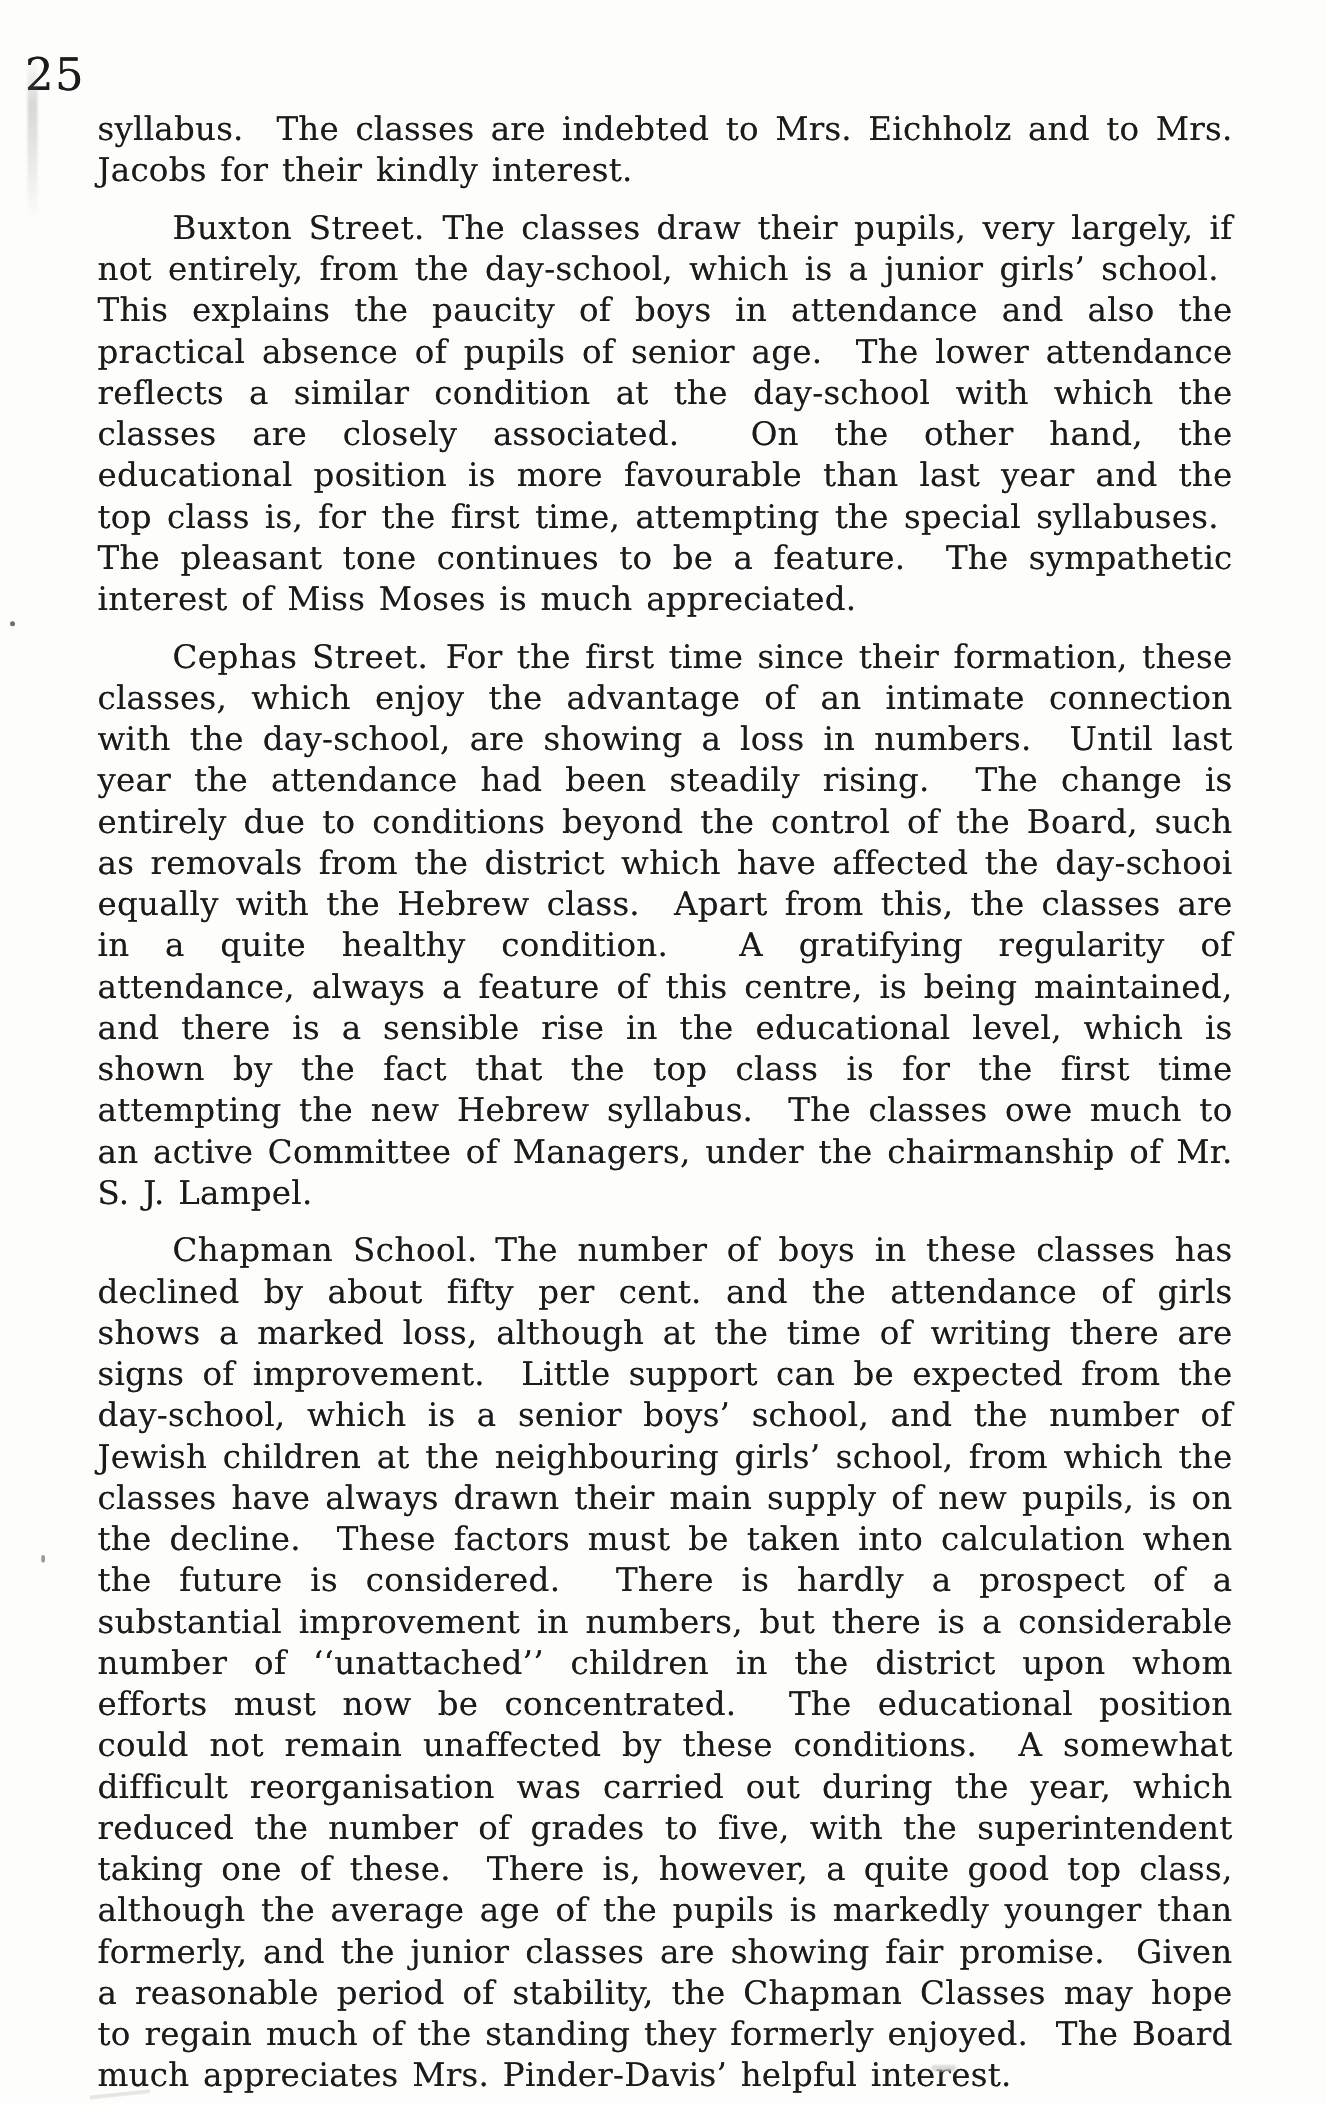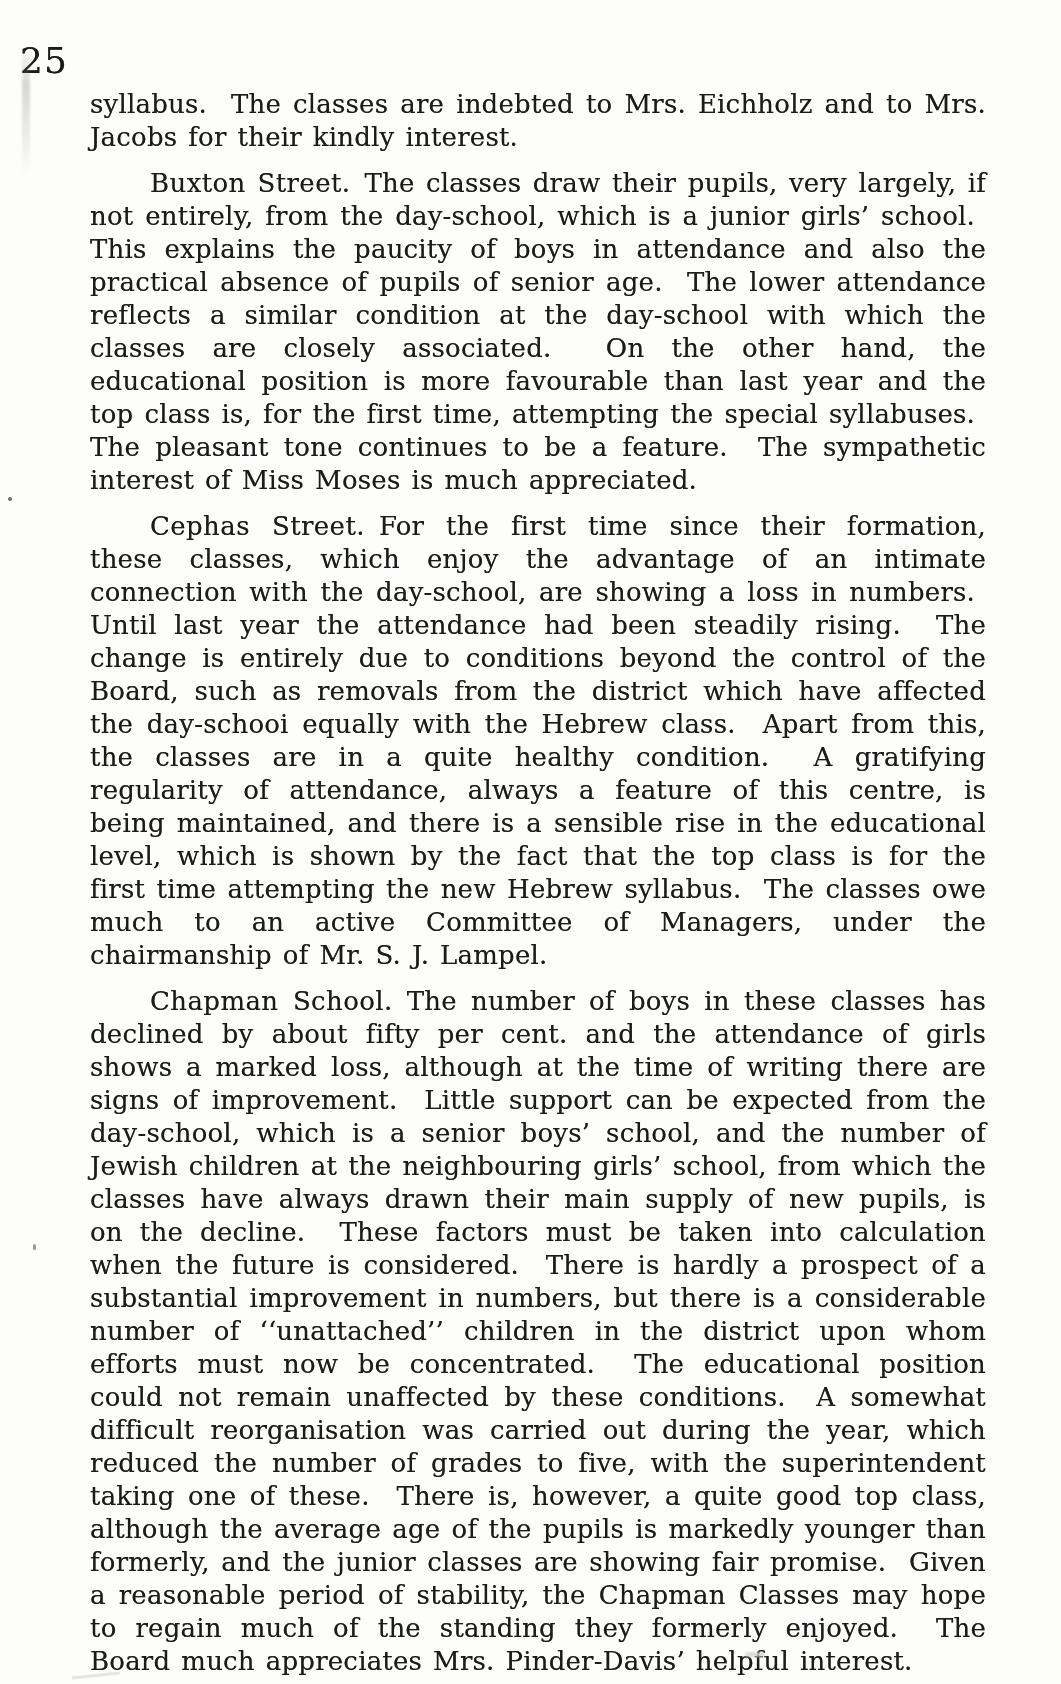--- a/index.html
+++ b/index.html
@@ -26,21 +26,21 @@
   .content {
     position: absolute;
     left: 78px;
     top: 88px;
     width: 908px;
   }
   p.para {
     font-size: 26px;
     line-height: 33px;
     text-align: justify;
-    margin: 0 0 13px 12px;
+    margin: 0 0 13px 0;
     word-spacing: 2.5px;
     letter-spacing: 0.2px;
     text-shadow: 0 0 0.5px rgba(0,0,0,0.55);
   }
   p.indent { text-indent: 60px; }
   .para-heading {
     font-weight: normal;
     margin-right: 14px;
     letter-spacing: 0.4px;
   }

